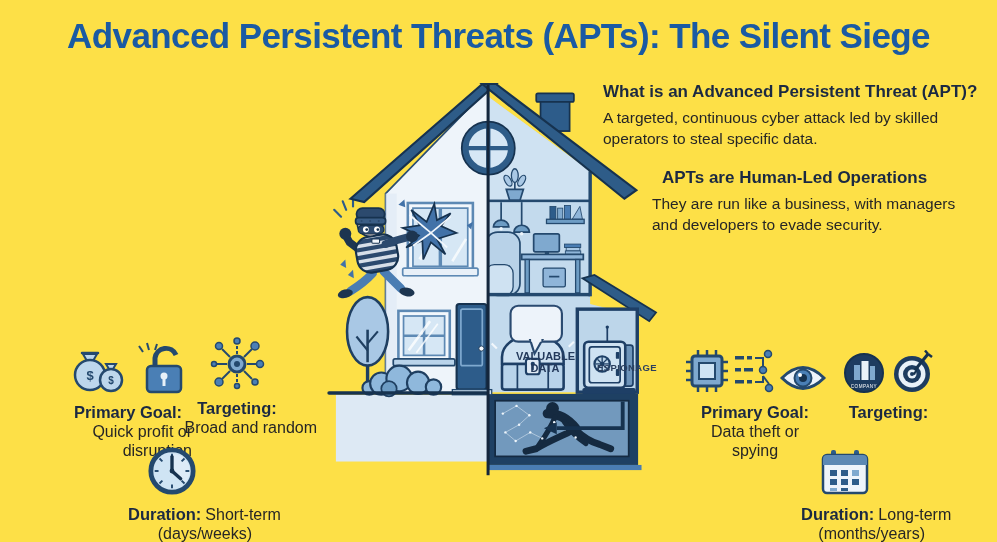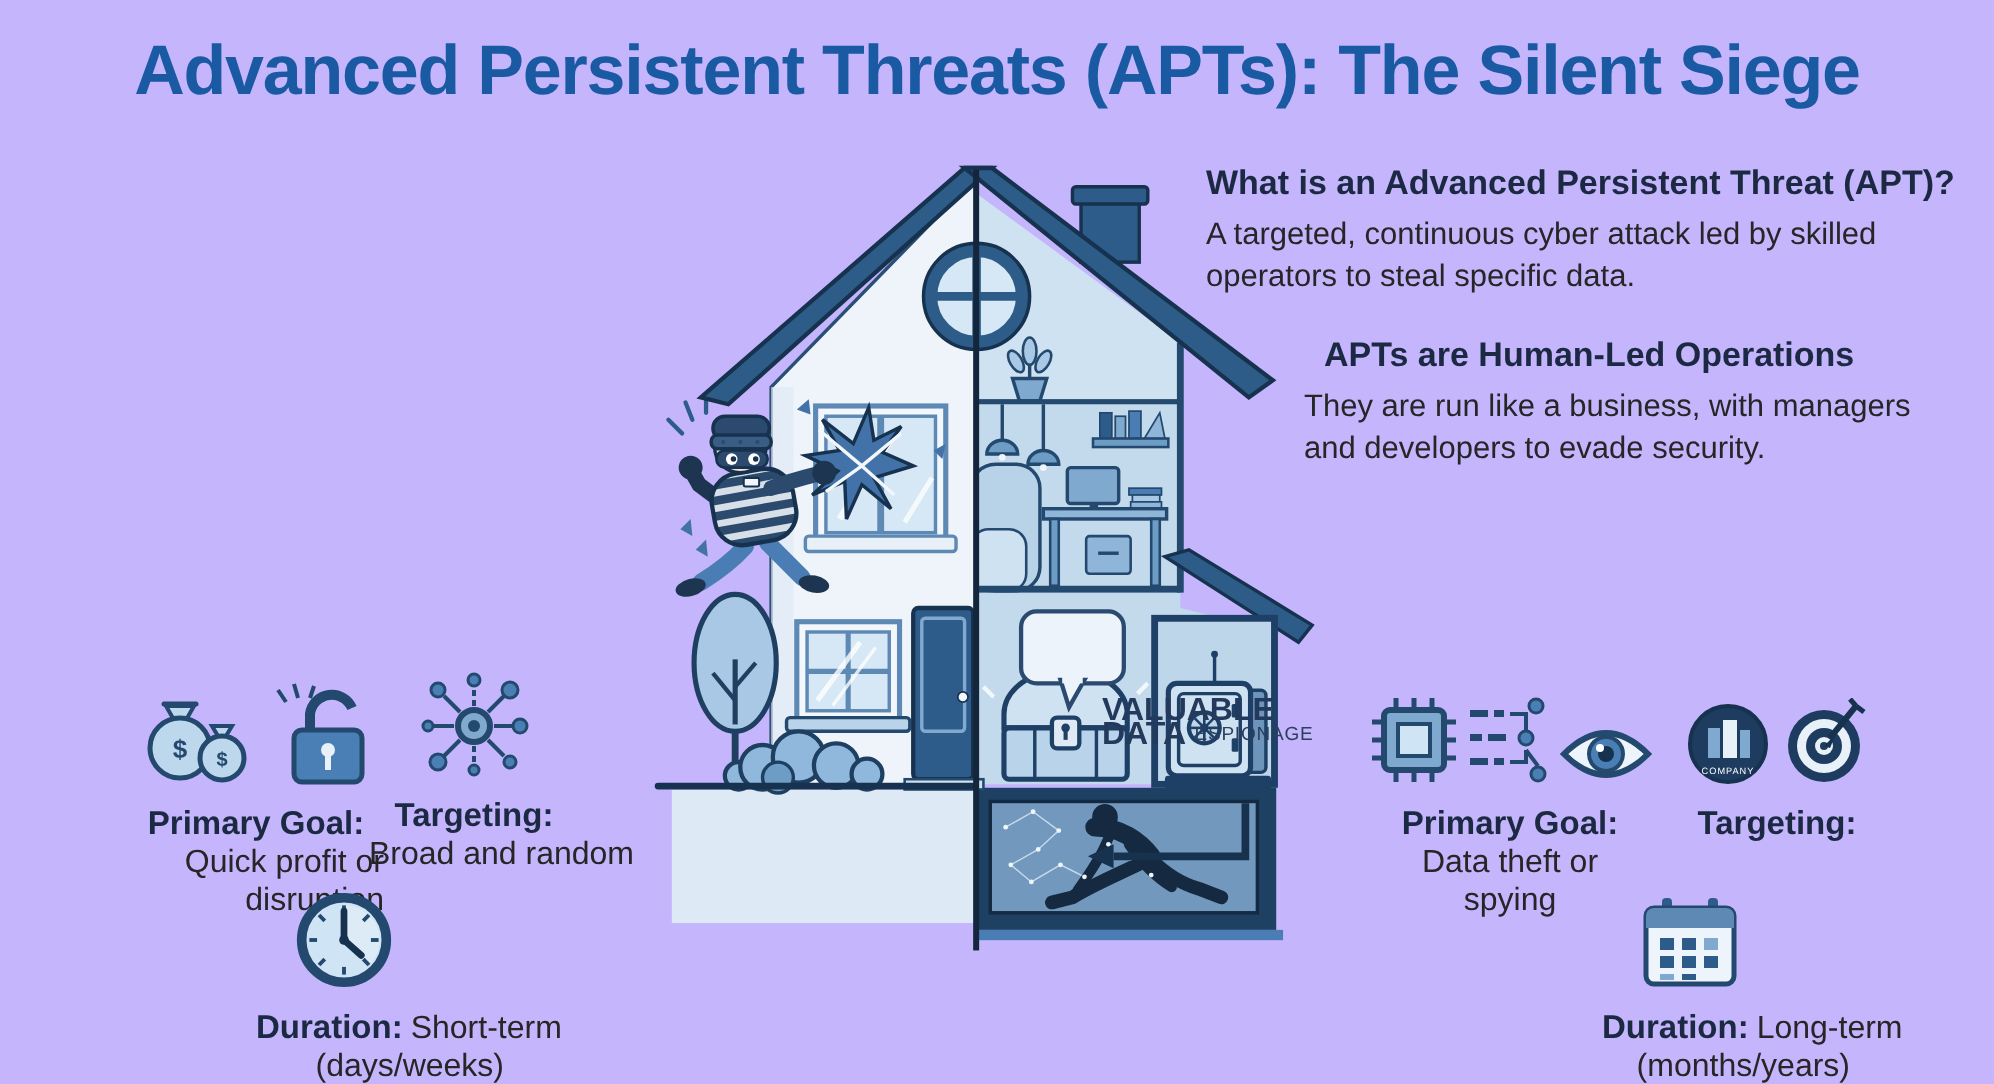--- a/index.html
+++ b/index.html
@@ -1,24 +1,24 @@
 <!DOCTYPE html>
 <html><head>
 <meta charset="utf-8">
 <style>
   html,body{margin:0;padding:0;}
   body{font-family:"Liberation Sans", sans-serif;}
-  .stage{position:absolute;top:0;left:0;width:997px;height:542px;background:#c4b5fd;overflow:hidden;}
+  .stage{position:absolute;top:0;left:0;width:997px;height:542px;background:#fde047;overflow:hidden;}
   .title{position:absolute;top:16px;left:0;width:997px;text-align:center;font-size:35px;font-weight:bold;
          letter-spacing:-0.6px;color:#1a5aa3;margin:0;}
   .house{position:absolute;left:280px;top:78px;width:420px;height:464px;}
-  .bubble-text{position:absolute;left:516px;top:350px;width:58px;font-size:16px;
-               line-height:12px;font-weight:bold;color:#243a5c;margin-left:35px;}
+  .bubble-text{position:absolute;left:516px;top:350px;width:58px;text-align:center;font-size:11px;
+               line-height:12px;font-weight:bold;color:#243a5c;}
   .esp-label{position:absolute;left:593px;top:362px;width:68px;text-align:center;font-size:9.5px;
-             font-weight:normal;letter-spacing:.4px;color:#2c3f5e;}
+             font-weight:bold;letter-spacing:.4px;color:#2c3f5e;}
   .info{position:absolute;}
   .info-h{font-weight:bold;color:#1b2942;font-size:17px;margin:0;}
   .info-p{font-size:15.5px;color:#262626;line-height:21px;margin:5px 0 0 0;}
   .stat{position:absolute;text-align:center;color:#262626;font-size:16px;line-height:19px;}
   .stat .icons{display:flex;justify-content:center;align-items:flex-end;gap:5px;height:52px;margin-bottom:5px;}
   .stat .label{font-weight:bold;color:#1b2942;font-size:16.5px;}
   .stat .value{margin:0 auto;}
   .nowrap{white-space:nowrap;text-align:right;}
   .dur-line .label{margin-right:4px;padding-left:36px;}
 </style>

